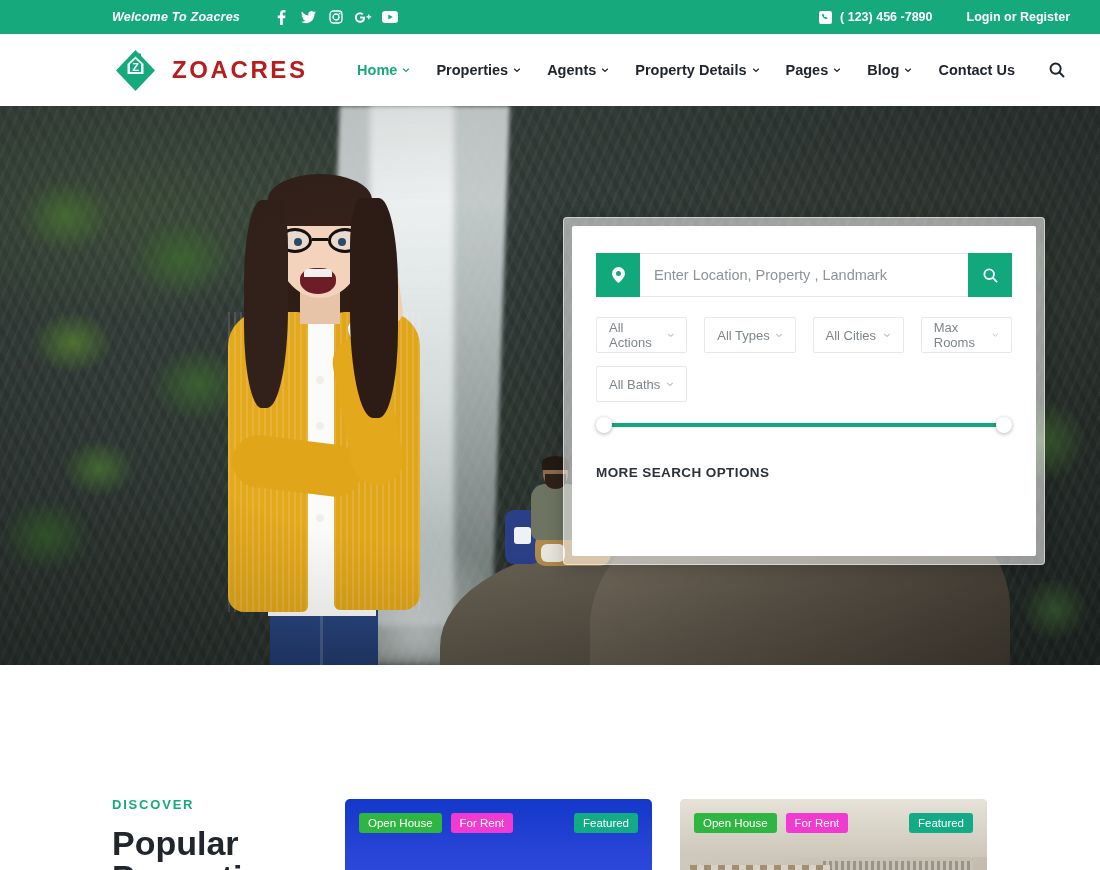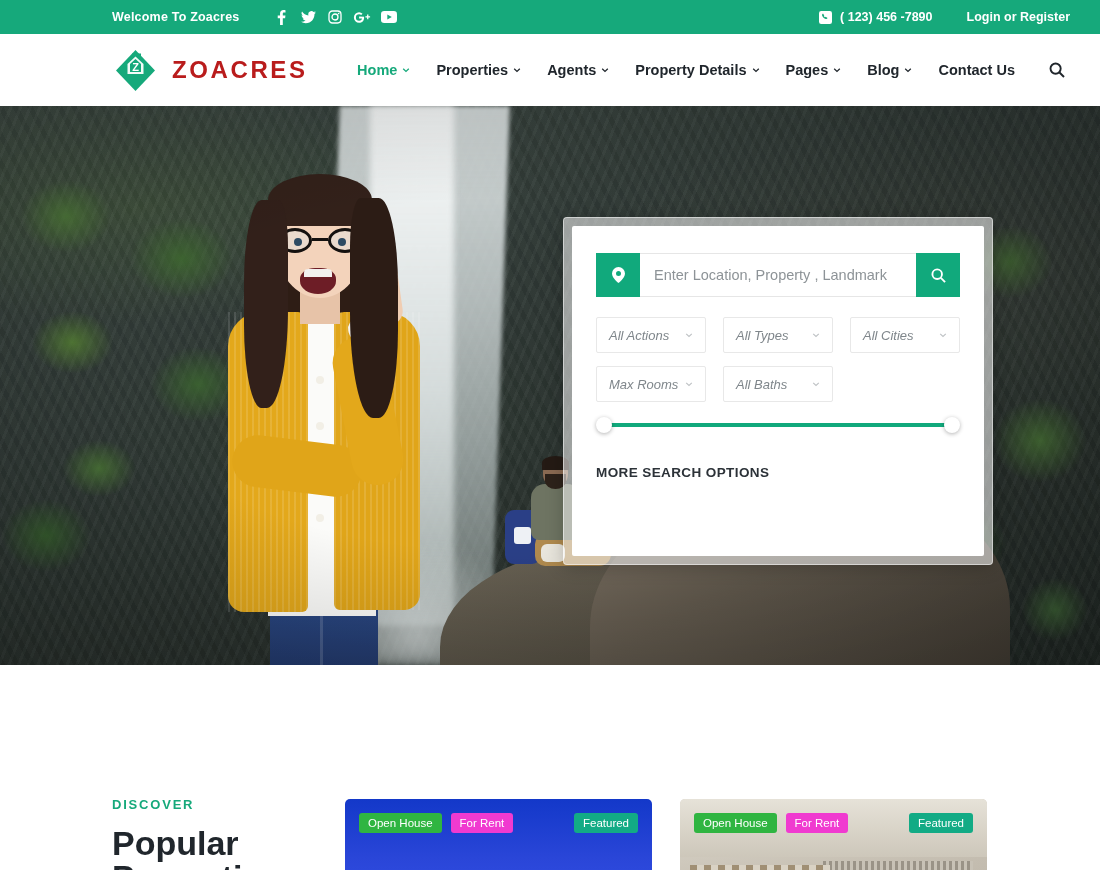--- a/index.html
+++ b/index.html
@@ -12,21 +12,21 @@
 
   
   .topbar {
     height: 34px;
     background: #16a97b;
     display: flex;
     align-items: center;
     padding: 0 30px 0 112px;
     color: #ffffff;
   }
-  .topbar-left { display: flex; align-items: center; gap: 5px; }
+  .topbar-left { display: flex; align-items: center; gap: 5px; font-style: italic; }
   .welcome {
     font-size: 12.5px; font-weight: 700; letter-spacing: .2px;
     color: #ffffff; white-space: nowrap;
   }
   .socials { display: flex; align-items: center; margin-left: 24px; gap: 1px; }
   .social {
     width: 26px; height: 26px;
     display: flex; align-items: center; justify-content: center;
     color: #ffffff; cursor: pointer;
   }
@@ -180,21 +180,21 @@
   .w-buttons { position: absolute; left: 124px; top: 236px; width: 8px; height: 200px; }
   .w-buttons i { display:block; width: 8px; height: 8px; border-radius: 50%; background: #f2efe6; margin-bottom: 38px; }
   .hero-vignette {
     position: absolute; inset: 0;
     background: radial-gradient(ellipse 82% 78% at 45% 48%, transparent 40%, rgba(0,0,0,.28) 100%);
   }
 
   
   .search-panel {
     position: absolute; left: 563px; top: 111px;
-    width: 430px; height: 348px;
+    width: 482px; height: 348px;
     background: rgba(250,250,250,.55);
     border: 1px solid rgba(255,255,255,.5);
     border-radius: 4px;
     padding: 8px;
     box-shadow: 0 2px 18px rgba(0,0,0,.22);
   }
   .search-inner {
     width: 100%; height: 100%;
     background: #ffffff;
     border-radius: 2px;
@@ -209,21 +209,21 @@
   .loc-input {
     flex: 1; border: 1px solid #e6e6e6; border-left: none; border-right: none;
     padding: 0 14px; font-size: 14.5px; color: #7b8185;
     font-family: "Liberation Sans", sans-serif; outline: none; background: #fff;
   }
   .loc-input::placeholder { color: #8d9397; }
   .go-btn {
     width: 44px; background: #11a97c; border: none; cursor: pointer;
     display: flex; align-items: center; justify-content: center; color: #fff;
   }
-  .grid { display: grid; grid-template-columns: 1fr 1fr 1fr; column-gap: 17px; row-gap: 13px; font-style: italic; }
+  .grid { display: grid; grid-template-columns: 1fr 1fr 1fr 1fr; column-gap: 17px; row-gap: 13px; }
   .select {
     height: 36px; border: 1px solid #e8e8e8; border-radius: 2px; background: #fff;
     display: flex; align-items: center; padding: 0 12px;
     font-size: 13px; color: #7f868b; cursor: pointer;
   }
   .select .cv { margin-left: auto; opacity: .5; }
   .price-label {
     margin-top: 22px; font-size: 13.5px; color: #7f868b;
   }
   .price-label b { color: #2c3238; font-weight: 700; }

